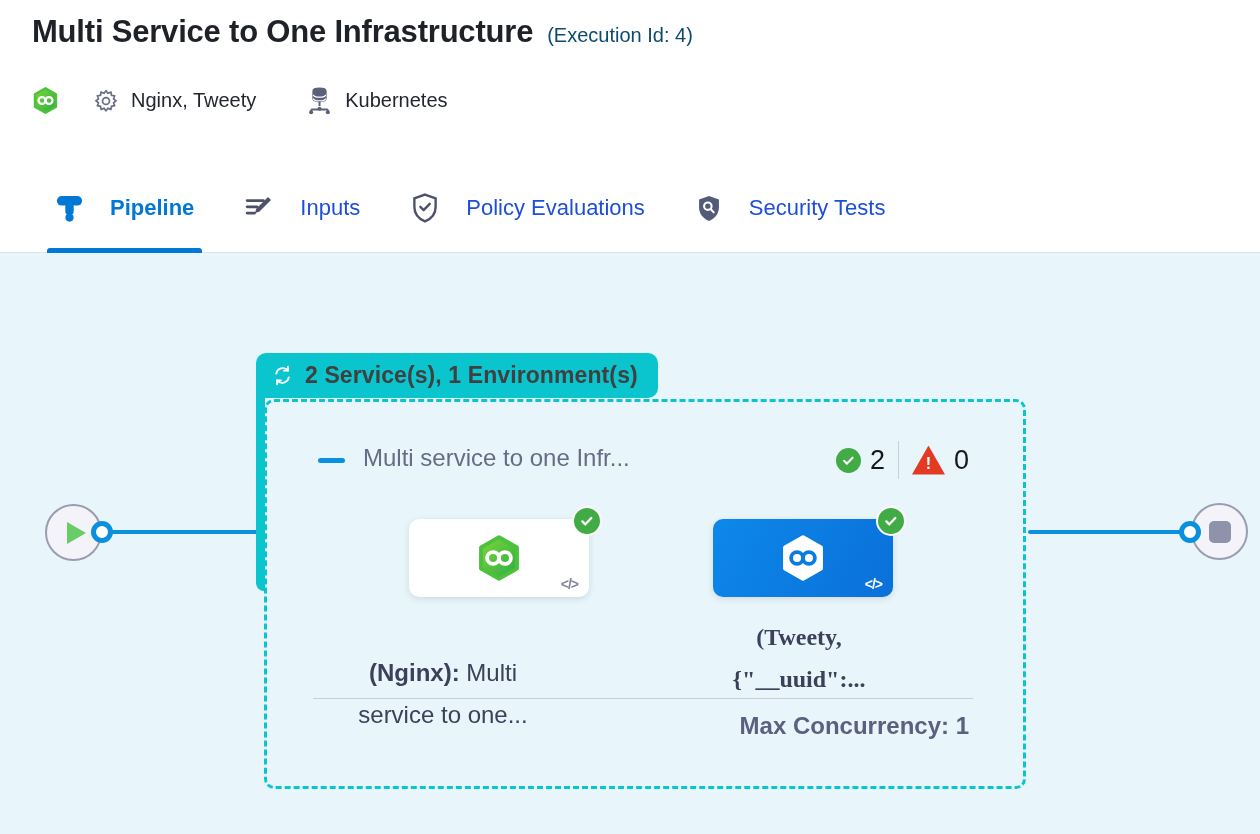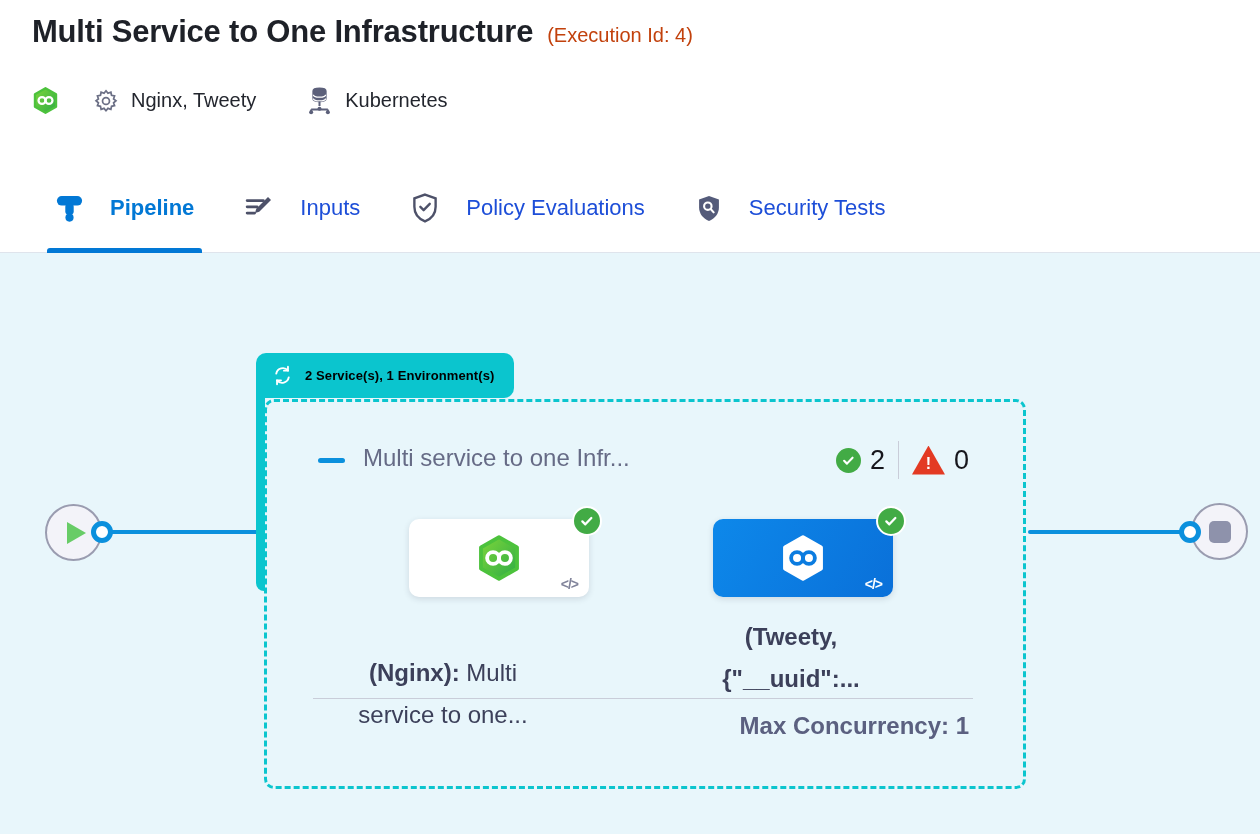--- a/index.html
+++ b/index.html
@@ -3,21 +3,21 @@
 <meta charset="utf-8">
 <style>
   * { margin:0; padding:0; box-sizing:border-box; }
   html,body { width:1260px; height:834px; }
   body { font-family:"Liberation Sans", sans-serif; background:#fff; position:relative; overflow:hidden; }
 
   
   .header { position:absolute; top:0; left:0; width:1260px; height:186px; background:#fff; border-bottom:1px solid #e4e7ee; }
   .title-row { position:absolute; left:32px; top:14px; display:flex; align-items:baseline; gap:14px; }
   .page-title { font-size:31px; font-weight:700; color:#1e2128; letter-spacing:-0.2px; }
-  .execution-id { font-size:20px; font-weight:400; color:#c2410c; }
+  .execution-id { font-size:20px; font-weight:400; color:#0c4a6e; }
   .meta-row { position:absolute; left:32px; top:86px; display:flex; align-items:center; }
   .meta-row .hex-logo { width:27px; height:29px; }
   .meta-ic { margin-left:34px; margin-right:12px; display:flex; align-items:center; }
   .meta-text { font-size:20px; color:#23262e; }
 
   
   .tabbar { position:absolute; top:164px; left:0; width:1260px; height:89px; background:#fff; border-bottom:1px solid #dfe4ec; display:flex; align-items:stretch; padding-left:55px; gap:50px; }
   .tab { position:relative; display:flex; align-items:center; gap:26px; cursor:pointer; }
   .tab-label { font-size:22px; font-weight:500; color:#1d4ed8; }
   .tab.active .tab-label { color:#0278d5; font-weight:700; }
@@ -28,21 +28,21 @@
   .canvas { position:absolute; top:253px; left:0; width:1260px; height:581px; background:#e8f6fb; }
 
   .node-circle { position:absolute; width:57px; height:57px; border-radius:50%; background:#f3f3f9; border:2px solid #9a9cb0; display:flex; align-items:center; justify-content:center; }
   .play-tri { width:0; height:0; border-left:19px solid #68cc67; border-top:11px solid transparent; border-bottom:11px solid transparent; margin-left:6px; }
   .stop-sq { width:22px; height:22px; background:#8e92ab; border-radius:5px; }
   .conn-ring { position:absolute; width:22px; height:22px; border-radius:50%; background:#fff; border:5px solid #0b90dd; }
   .conn-line { position:absolute; height:4px; background:#0b90dd; border-radius:2px; }
 
   .stage-strip { position:absolute; left:256px; top:140px; width:9px; height:198px; background:#0bc5ce; border-radius:0 0 0 8px; }
   .stage-badge { position:absolute; left:256px; top:100px; height:45px; background:#0bc5ce; border-radius:10px 10px 10px 0; display:flex; align-items:center; gap:11px; padding:0 20px 0 15px; z-index:3; }
-  .stage-badge span { color:#000000; font-size:13px; font-weight:600; letter-spacing:0.1px; }
+  .stage-badge span { color:#404040; font-size:23px; font-weight:600; letter-spacing:0.1px; }
 
   .stage-box { position:absolute; left:264px; top:146px; width:762px; height:390px; border:3px dashed #0bc5ce; border-radius:10px; z-index:2; }
 
   .stage-head-title { position:absolute; left:96px; top:42px; font-size:24px; font-weight:500; color:#666b86; }
   .collapse-minus { position:absolute; left:51px; top:56px; width:27px; height:5px; background:#0b90dd; border-radius:3px; cursor:pointer; }
   .counts { position:absolute; right:54px; top:38px; height:40px; display:flex; align-items:center; gap:9px; }
   .count-num { font-size:27px; font-weight:500; color:#16161c; }
   .count-divider { width:1px; height:38px; background:#c9cdd9; margin:0 4px; }
   .check-circle { width:25px; height:25px; border-radius:50%; background:#42ab45; display:flex; align-items:center; justify-content:center; }
   .warn-tri { width:33px; height:29px; background:#e33a23; clip-path:polygon(50% 0, 100% 100%, 0 100%); display:flex; align-items:flex-end; justify-content:center; }
@@ -225,21 +225,21 @@
         <svg width="16" height="16" viewBox="0 0 24 24" fill="none" stroke="#fff" stroke-width="3.4" stroke-linecap="round" stroke-linejoin="round">
             <path d="M5 12.5 l4.5 4.5 9-9.5"></path>
           </svg>
       </span>
     </div>
 
     <div class="node-label" style="left:36px;margin-top:36px;">
       <div class="line1"><span class="bold">(Nginx):</span><span> Multi</span></div>
       <div class="line2">service to one...</div>
     </div>
-    <div class="node-label bold-all" style="left:384px;">
+    <div class="node-label bold-all" style="left:392px;font-family:Liberation Serif, serif;">
       <div class="line1"><span class="bold">(Tweety,</span><span></span></div>
       <div class="line2">{"__uuid":...</div>
     </div>
 
     <div class="stage-divider"></div>
     <div class="max-conc">Max Concurrency: 1</div>
   </div>
 
 </div>
 

